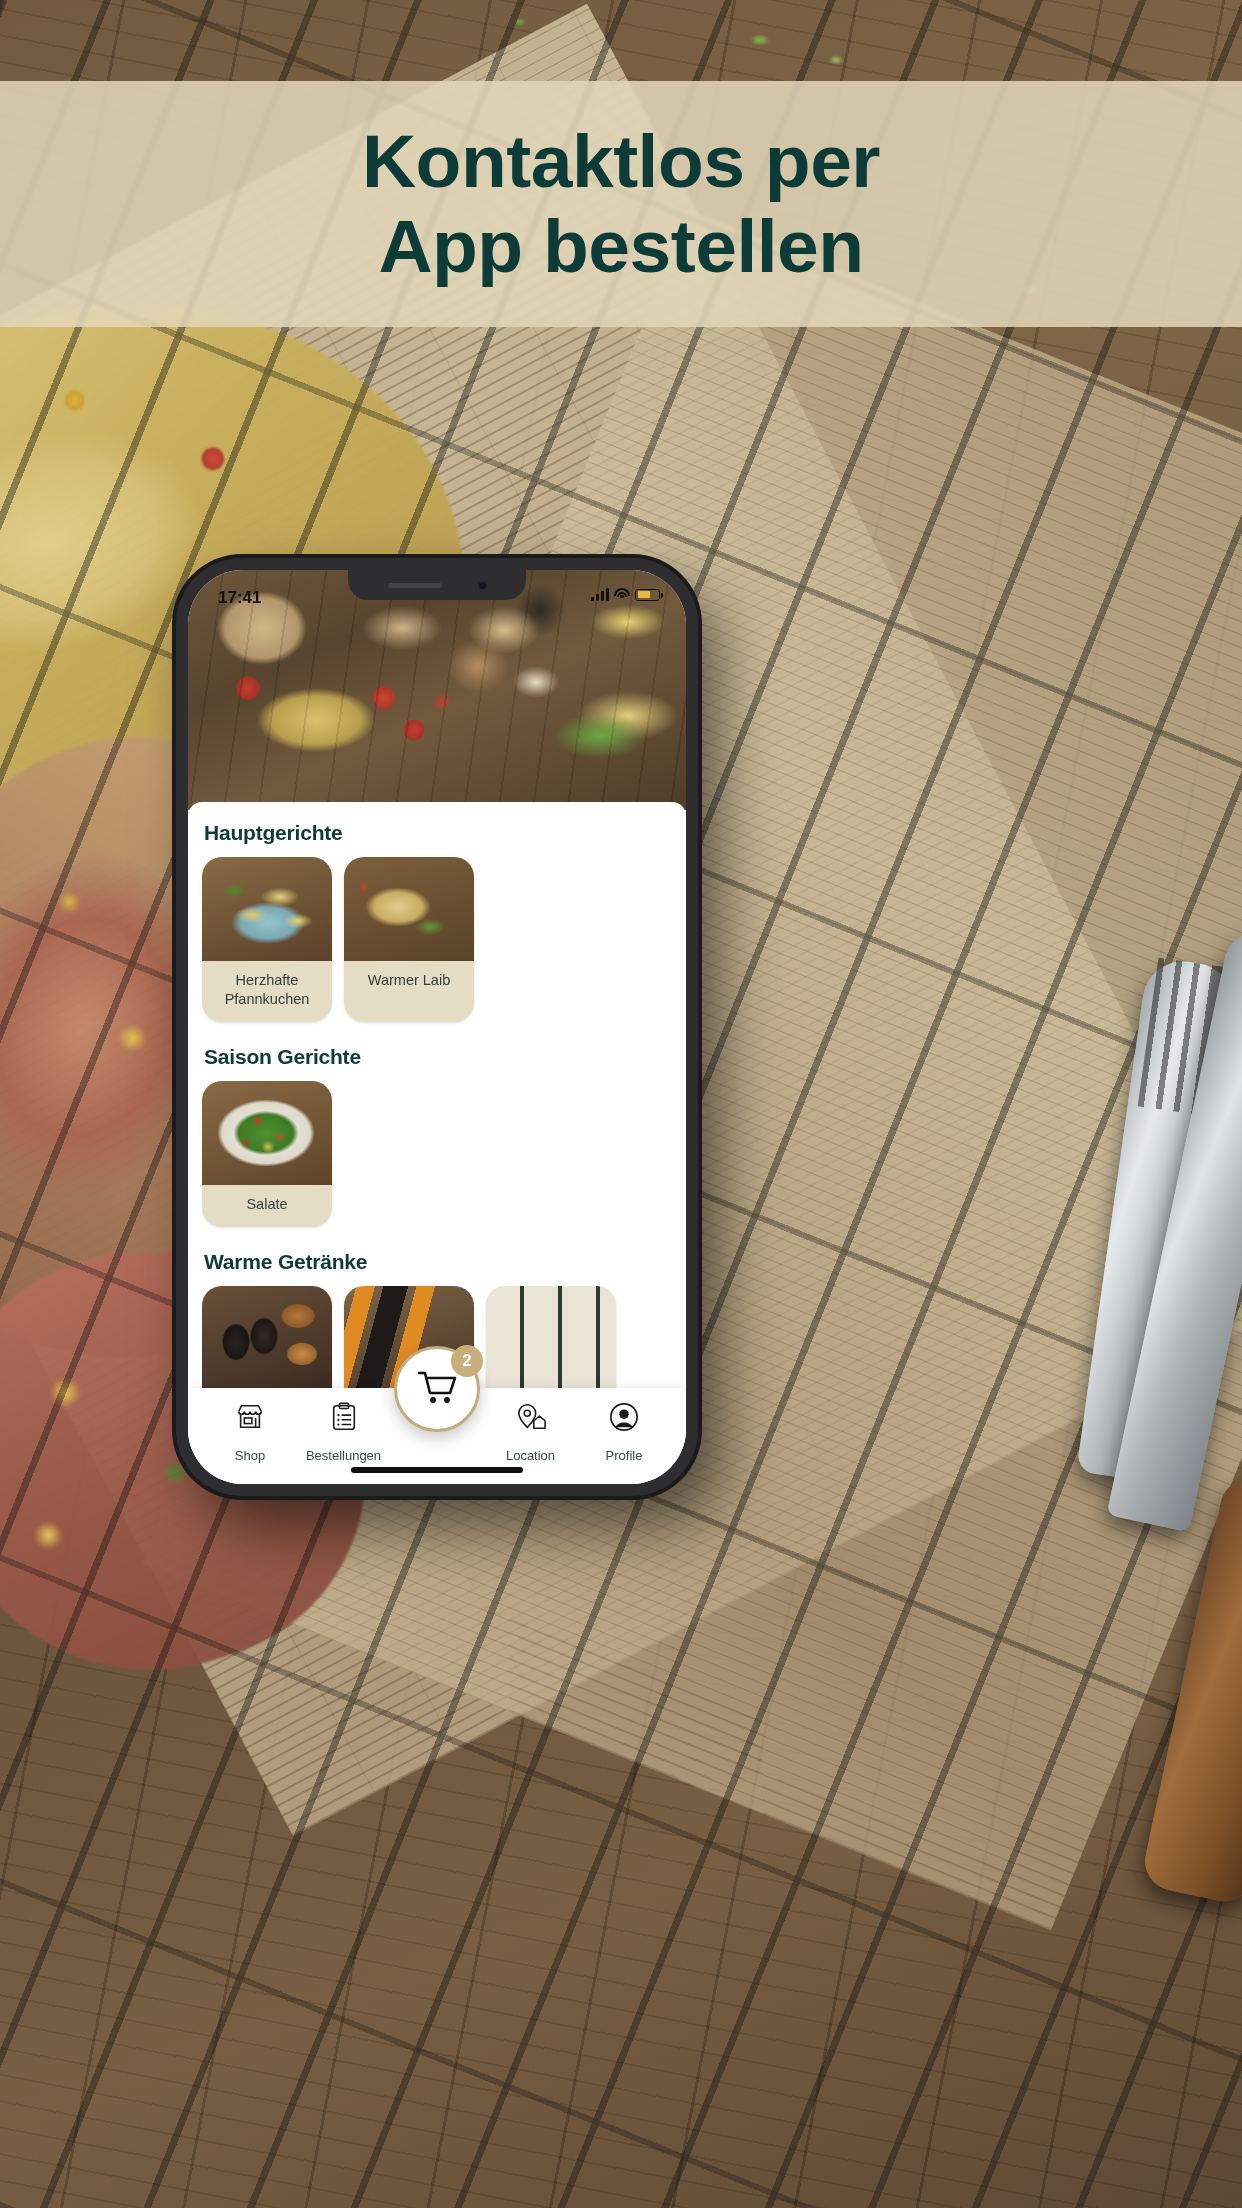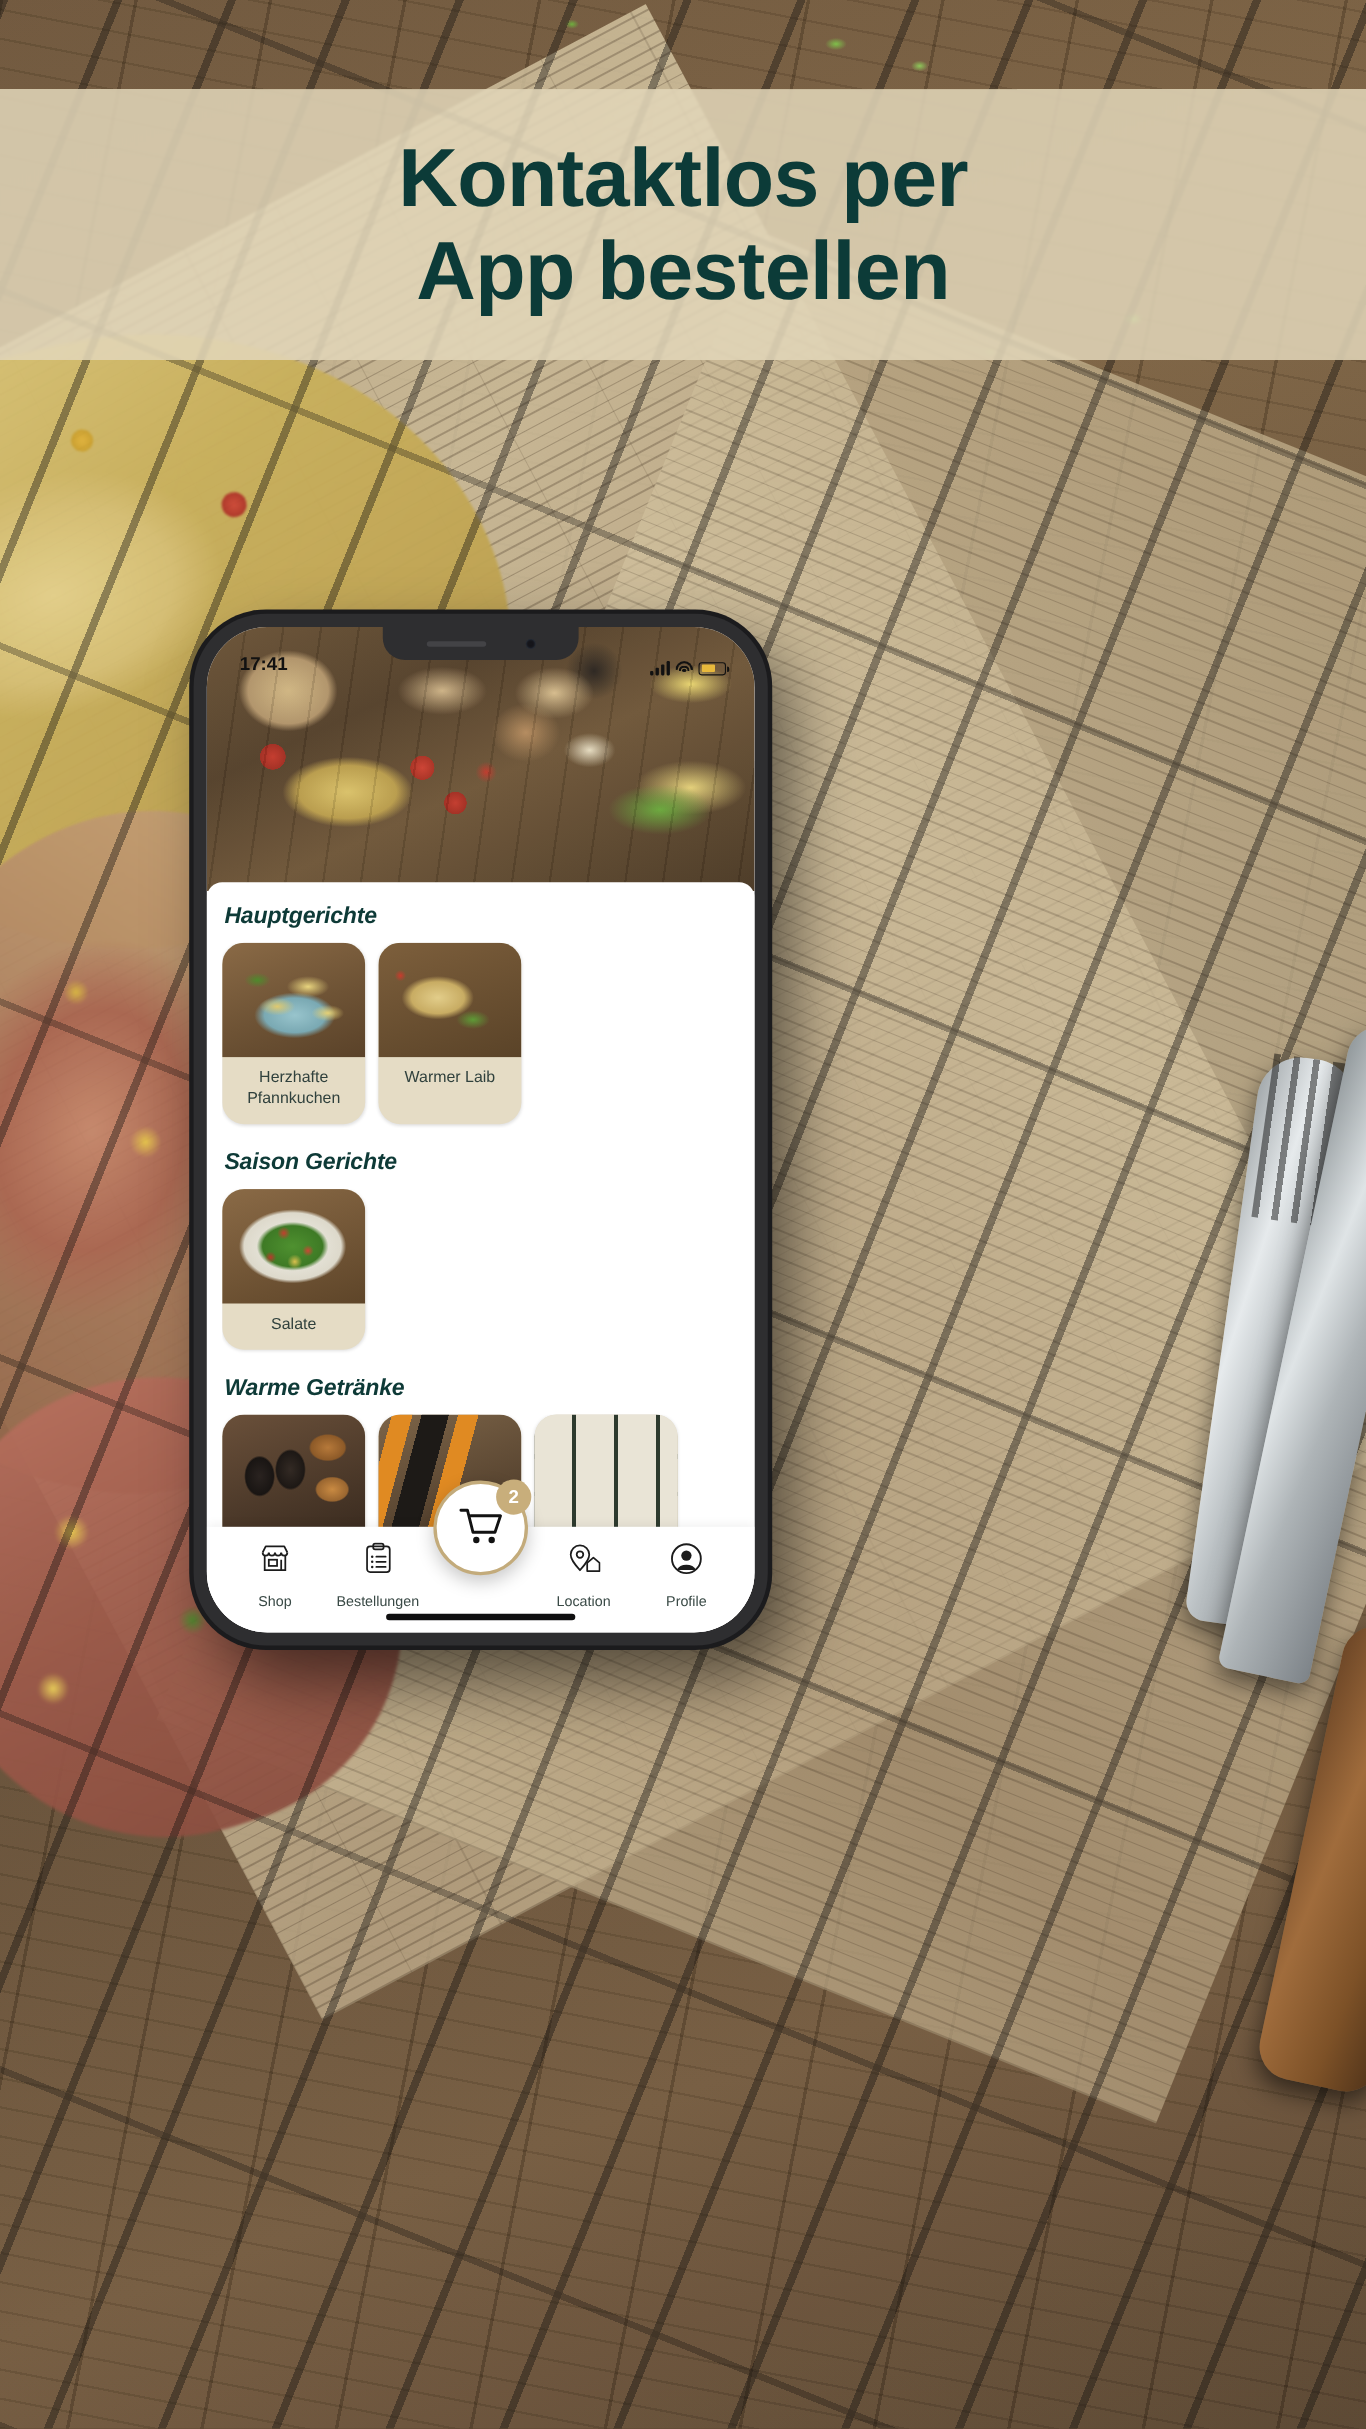--- a/index.html
+++ b/index.html
@@ -191,22 +191,22 @@
     filter:blur(0.5px);
   }
   #app-hero::after {
     content:""; position:absolute; inset:0;
     background:
       repeating-linear-gradient(98deg, rgba(0,0,0,0.10) 0 2px, rgba(255,255,255,0.02) 2px 34px);
   }
 
   
   #statusbar {
-    position:absolute; left:0; top:0; width:100%; height:44px;
-    display:flex; align-items:flex-end; justify-content:space-between;
+    position:absolute; left:0; top:16px; width:100%; height:44px;
+    display:flex; align-items:flex-start; justify-content:space-between;
     padding:2px 26px 0 30px; z-index:6;
     font-size:17px; font-weight:700; color:#111;
   }
   #statusbar .right { display:flex; align-items:center; gap:5px; }
   .sig { display:flex; align-items:flex-end; gap:2px; height:13px; }
   .sig i { display:block; width:3px; background:#111; border-radius:1px; }
   .sig i:nth-child(1){height:4px}
   .sig i:nth-child(2){height:7px}
   .sig i:nth-child(3){height:10px}
   .sig i:nth-child(4){height:13px}
@@ -243,21 +243,21 @@
   
   #app-sheet {
     position:absolute; left:0; top:232px; right:0; bottom:0;
     background:#ffffff;
     border-radius:14px 14px 0 0;
     overflow:hidden;
   }
   .section { padding:0 14px; }
   .section-title {
     font-size:21px; font-weight:700; color:#0e3a37;
-    margin:19px 0 12px 2px; letter-spacing:-0.2px;font-style:italic;
+    margin:19px 0 12px 2px; letter-spacing:-0.2px;
   }
   .row {
     display:flex; gap:12px; overflow:hidden;
     padding-bottom:4px;
   }
   .card {
     flex:0 0 auto; width:130px;
     border-radius:20px; overflow:hidden;
     background:#e5dcc5;
     box-shadow:0 1px 3px rgba(0,0,0,0.12);

